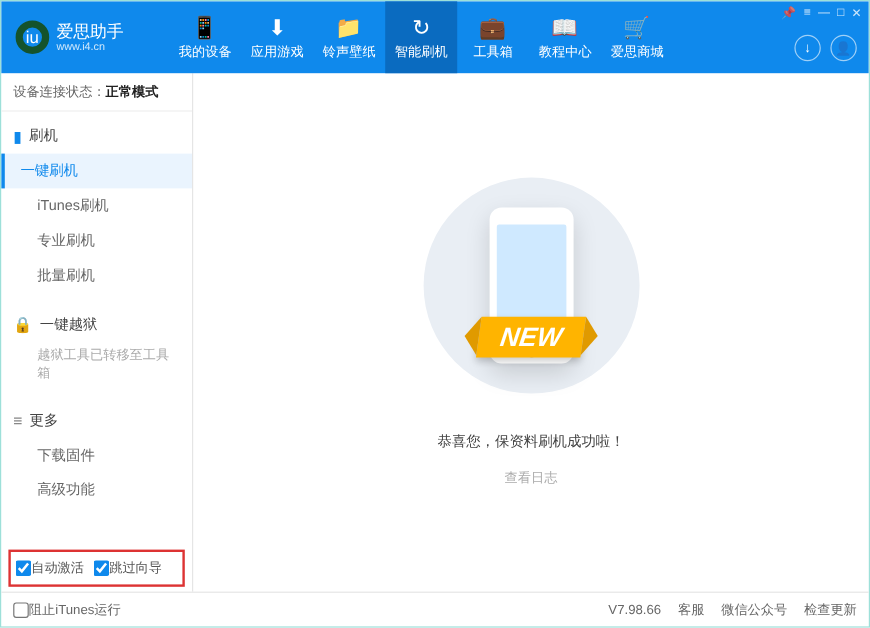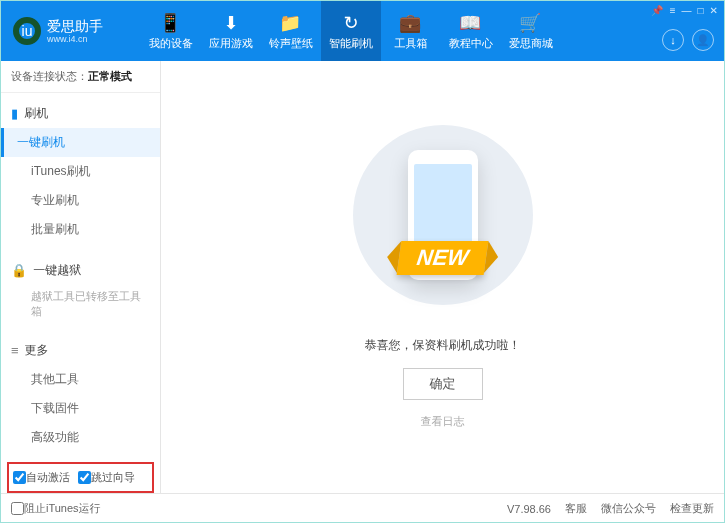--- a/index.html
+++ b/index.html
@@ -125,21 +125,20 @@
         <span>一键越狱</span>
       </div>
       <div class="side-note">越狱工具已转移至工具箱</div>
     </div>
     <div class="side-section">
       <div class="side-title">
         <span class="ticon" style="color:#888">≡</span>
         <span>更多</span>
       </div>
       <div id="more-items">
-          <div class="side-sub">其他工具</div>
           <div class="side-sub">下载固件</div>
           <div class="side-sub">高级功能</div>
         </div>
     </div>
     <div style="flex:1"></div>
     <div class="checkboxes">
       <label>
           <input type="checkbox" checked="" style="">
           <span>自动激活</span>
         </label>
@@ -153,21 +152,20 @@
 
   <div class="main">
     <div class="illustration">
       <div class="halo"></div>
       <div class="phone">
           <div class="phone-btn"></div>
         </div>
       <div class="ribbon">NEW</div>
     </div>
     <div class="msg">恭喜您，保资料刷机成功啦！</div>
-    <button class="ok-btn">确定</button>
     <div class="log-link">查看日志</div>
   </div>
 </div>
 
 <div class="footer">
   <label class="footer-left">
     <input type="checkbox" style="">
       <span>阻止iTunes运行</span>
   </label>
   <div class="footer-right">

